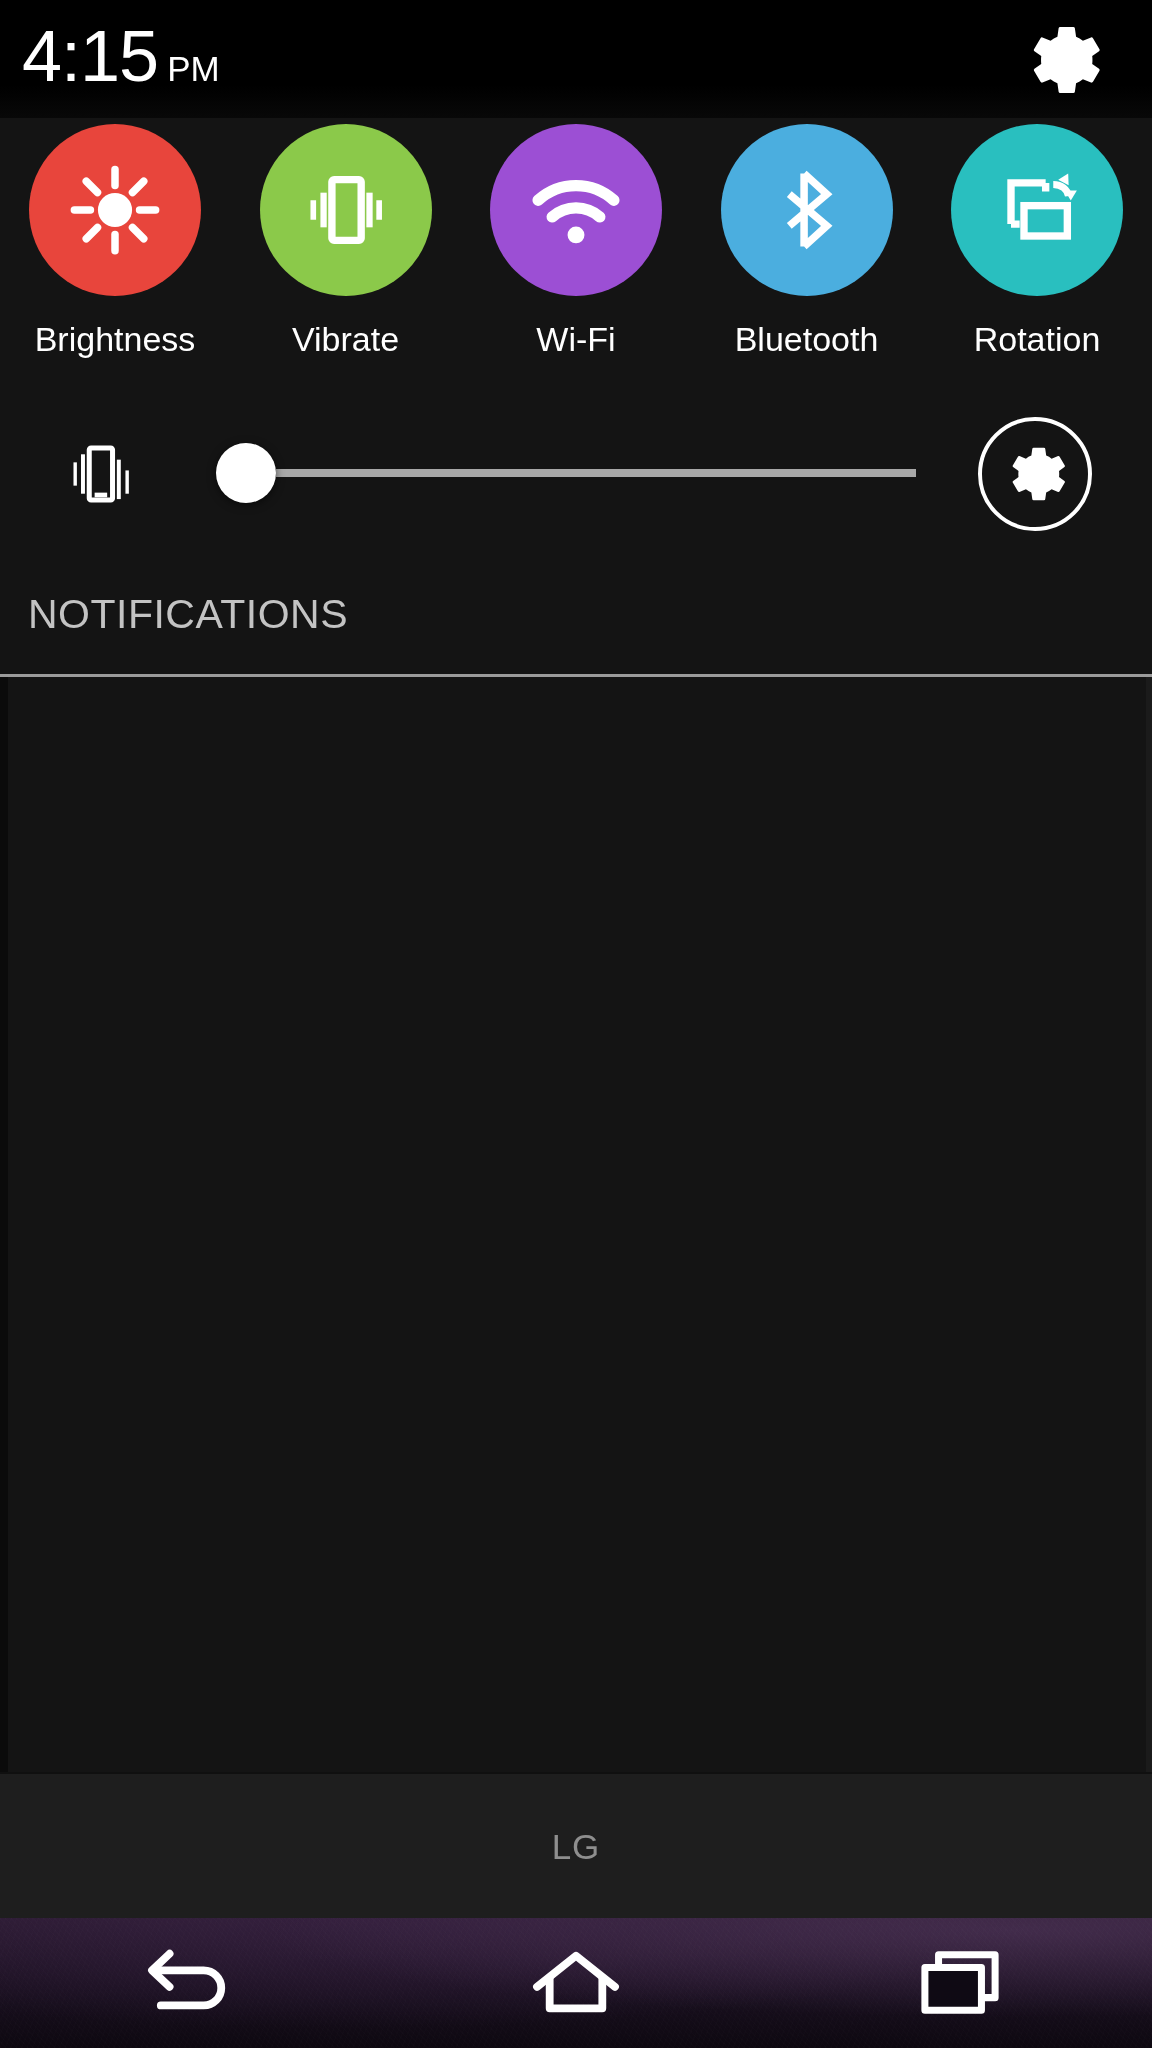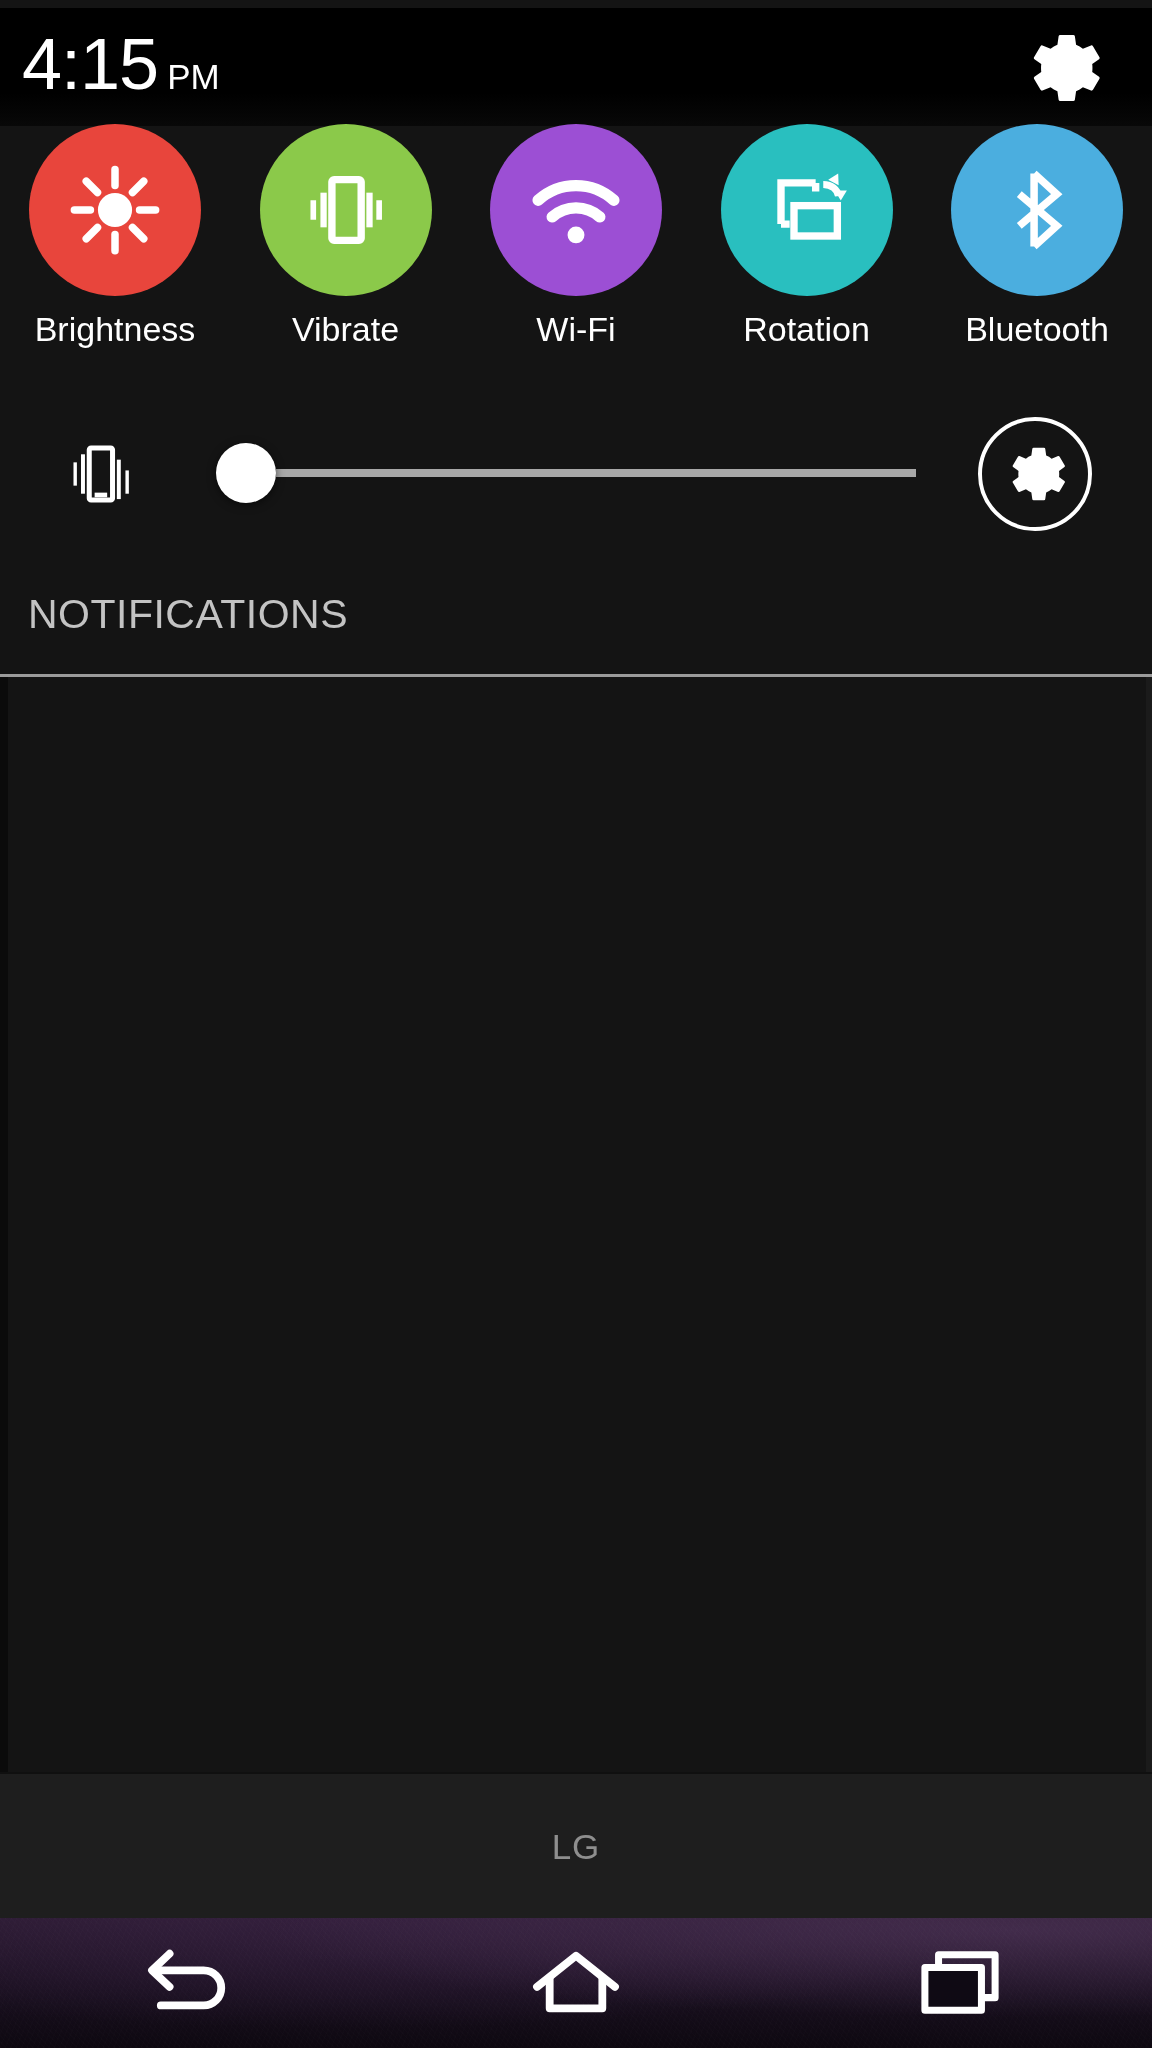--- a/index.html
+++ b/index.html
@@ -20,21 +20,21 @@
     width: 1152px;
     height: 2048px;
     background: #141414;
     overflow: hidden;
   }
 
   
   #status-header {
     position: absolute;
     left: 0;
-    top: 8px;
+    top: 0;
     width: 1152px;
     height: 118px;
     background: linear-gradient(to bottom, #000000 0%, #000000 72%, #080808 100%);
   }
   #clock-block {
     position: absolute;
     left: 22px;
     top: 20px;
     display: flex;
     align-items: baseline;
@@ -86,20 +86,21 @@
     justify-content: space-between;
     padding: 0 22px;
     box-sizing: border-box;
   }
   .toggle {
     width: 186px;
     display: flex;
     flex-direction: column;
     align-items: center;
     cursor: pointer;
+    gap: 10px;
   }
   .toggle-circle {
     width: 172px;
     height: 172px;
     border-radius: 50%;
     display: flex;
     align-items: center;
     justify-content: center;
     margin-top: 6px;
   }
@@ -341,42 +342,42 @@
             <path d="M6.5 19.5a26 26 0 0 1 35 0" stroke-width="5.2"></path>
             <path d="M13 27.2a16.5 16.5 0 0 1 22 0" stroke-width="5.2"></path>
           </g>
           <circle cx="24" cy="35.5" r="3.9" fill="#ffffff"></circle>
         </svg>
       </div>
       <div class="toggle-label">Wi-Fi</div>
     </div>
 
     <div class="toggle">
+      <div class="toggle-circle" style="background:#4BAEDF;">
+        <svg width="100" height="100" viewBox="0 0 48 48">
+          <path d="M22.6 6.5 L33.5 16.4 L15.5 31.6 M22.6 41.5 L33.5 31.6 L15.5 16.4 M22.6 6.5 L22.6 41.5" fill="none" stroke="#ffffff" stroke-width="3.6" stroke-linejoin="miter" stroke-linecap="butt"></path>
+        </svg>
+      </div>
+      <div class="toggle-label">Bluetooth</div>
+    </div>
+
+    <div class="toggle">
       <div class="toggle-circle" style="background:#29BFBF;">
         <svg width="104" height="104" viewBox="0 0 48 48">
           <path d="M12 30.5V11.5h16" fill="none" stroke="#ffffff" stroke-width="3.4"></path>
           <path d="M12 30.5h4M28 11.5v4" fill="none" stroke="#ffffff" stroke-width="3.4"></path>
           <rect x="18" y="22" width="20" height="14" fill="none" stroke="#ffffff" stroke-width="3.4"></rect>
           <path d="M31.5 12.2c3.8 0 6.6 2.2 7 5.4" fill="none" stroke="#ffffff" stroke-width="3.2"></path>
           <path d="M39.6 19.6l-2.8-4.6h5.6z" fill="#ffffff"></path>
           <path d="M38.6 12.6l-4.8-2.6 4.6-2.8z" fill="#ffffff"></path>
         </svg>
       </div>
       <div class="toggle-label">Rotation</div>
     </div>
 
-    <div class="toggle">
-      <div class="toggle-circle" style="background:#4BAEDF;">
-        <svg width="100" height="100" viewBox="0 0 48 48">
-          <path d="M22.6 6.5 L33.5 16.4 L15.5 31.6 M22.6 41.5 L33.5 31.6 L15.5 16.4 M22.6 6.5 L22.6 41.5" fill="none" stroke="#ffffff" stroke-width="3.6" stroke-linejoin="miter" stroke-linecap="butt"></path>
-        </svg>
-      </div>
-      <div class="toggle-label">Bluetooth</div>
-    </div>
-
   </div>
 
   <div id="slider-row">
 
     <div id="slider-left-icon">
       <svg width="86" height="86" viewBox="0 0 48 48">
         <rect x="18" y="9.5" width="13" height="29" rx="1" fill="none" stroke="#ffffff" stroke-width="2.8"></rect>
         <rect x="21" y="34.4" width="7" height="2.6" fill="#ffffff"></rect>
         <g fill="#ffffff">
           <rect x="13.4" y="13" width="2.2" height="22"></rect>

